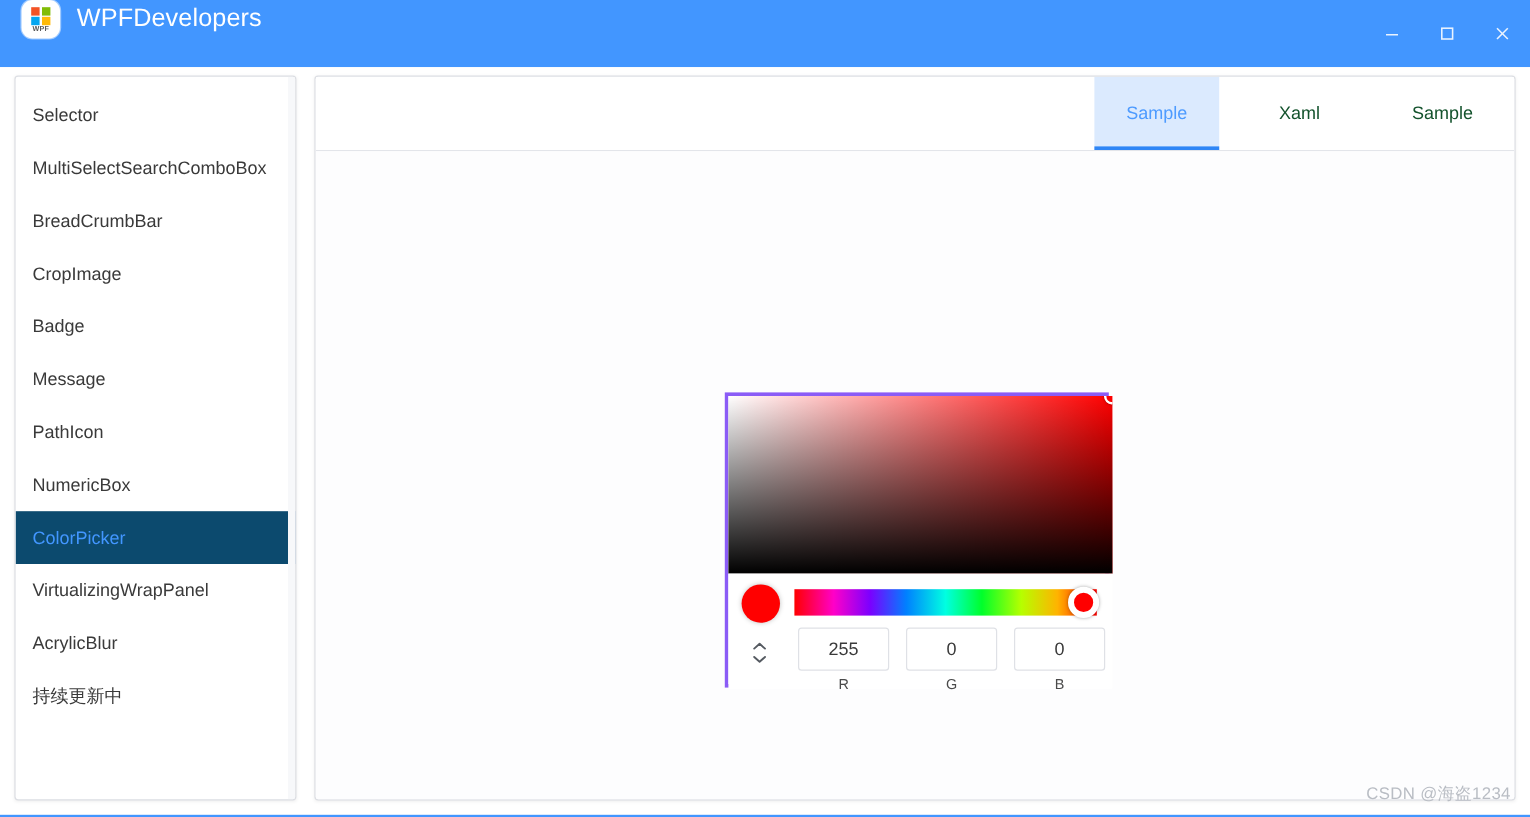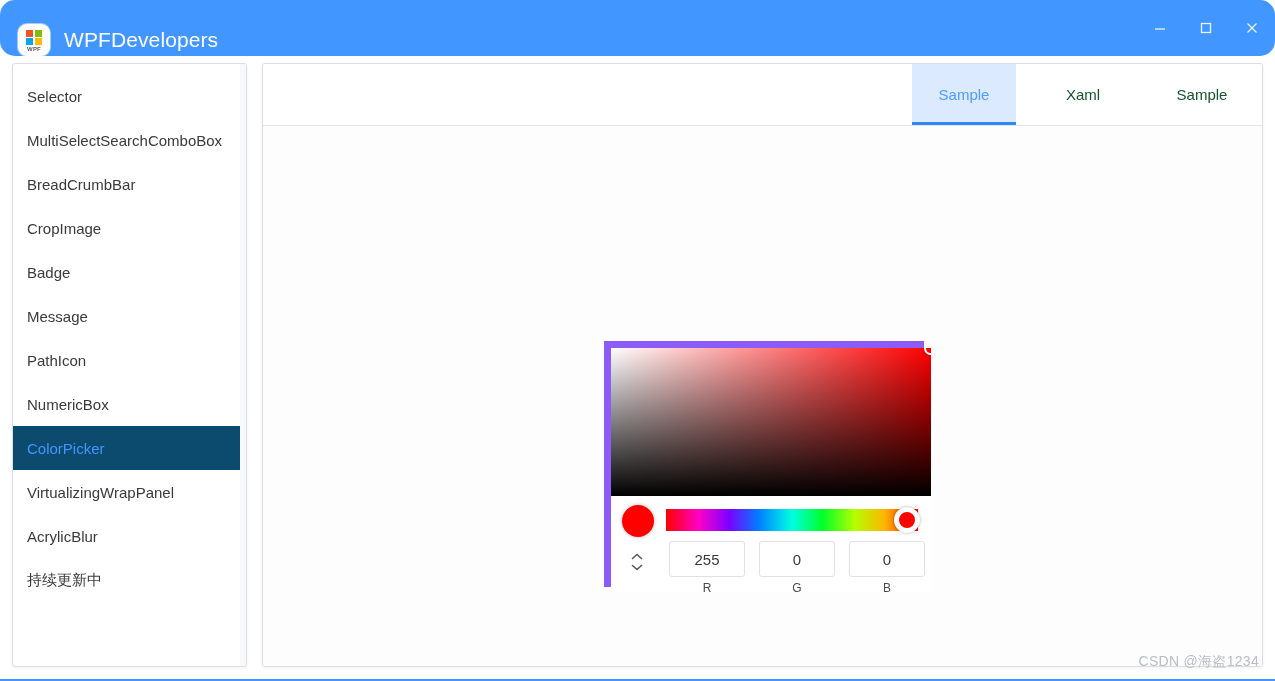--- a/index.html
+++ b/index.html
@@ -13,21 +13,21 @@
     position: relative;
     width: 1275px; height: 681px;
     background: #ffffff;
   }
 
   
   .titlebar {
     position: absolute; left: 0; top: 0;
     width: 1275px; height: 56px;
     background: #4296ff;
-    display: flex; align-items: flex-end; border-radius: 15px;
+    display: flex; align-items: flex-start;
   }
   .brand {
     display: flex; align-items: center;
     margin-left: 18px;
   }
   .logo {
     position: relative;
     width: 32px; height: 32px;
     border-radius: 9px;
     background: #ffffff;
@@ -159,24 +159,24 @@
   }
   .stage {
     position: relative;
     height: 541px;
     background: #fdfdfe;
   }
 
   
   .colorpicker {
     position: absolute;
-    left: 341px; top: 215px;
+    left: 341px; top: 201px;
     width: 320px; height: 246px;
     background: #ffffff;
-    border: 7px solid #8b5cf6;
+    border: 3px solid #8b5cf6;
   }
   .sv-square {
     position: relative;
     width: 320px; height: 148px;
     background:
       linear-gradient(to top, #000000, rgba(0,0,0,0)),
       linear-gradient(to right, #ffffff, #ff0000);
     overflow: hidden;
   }
   .sv-thumb {

